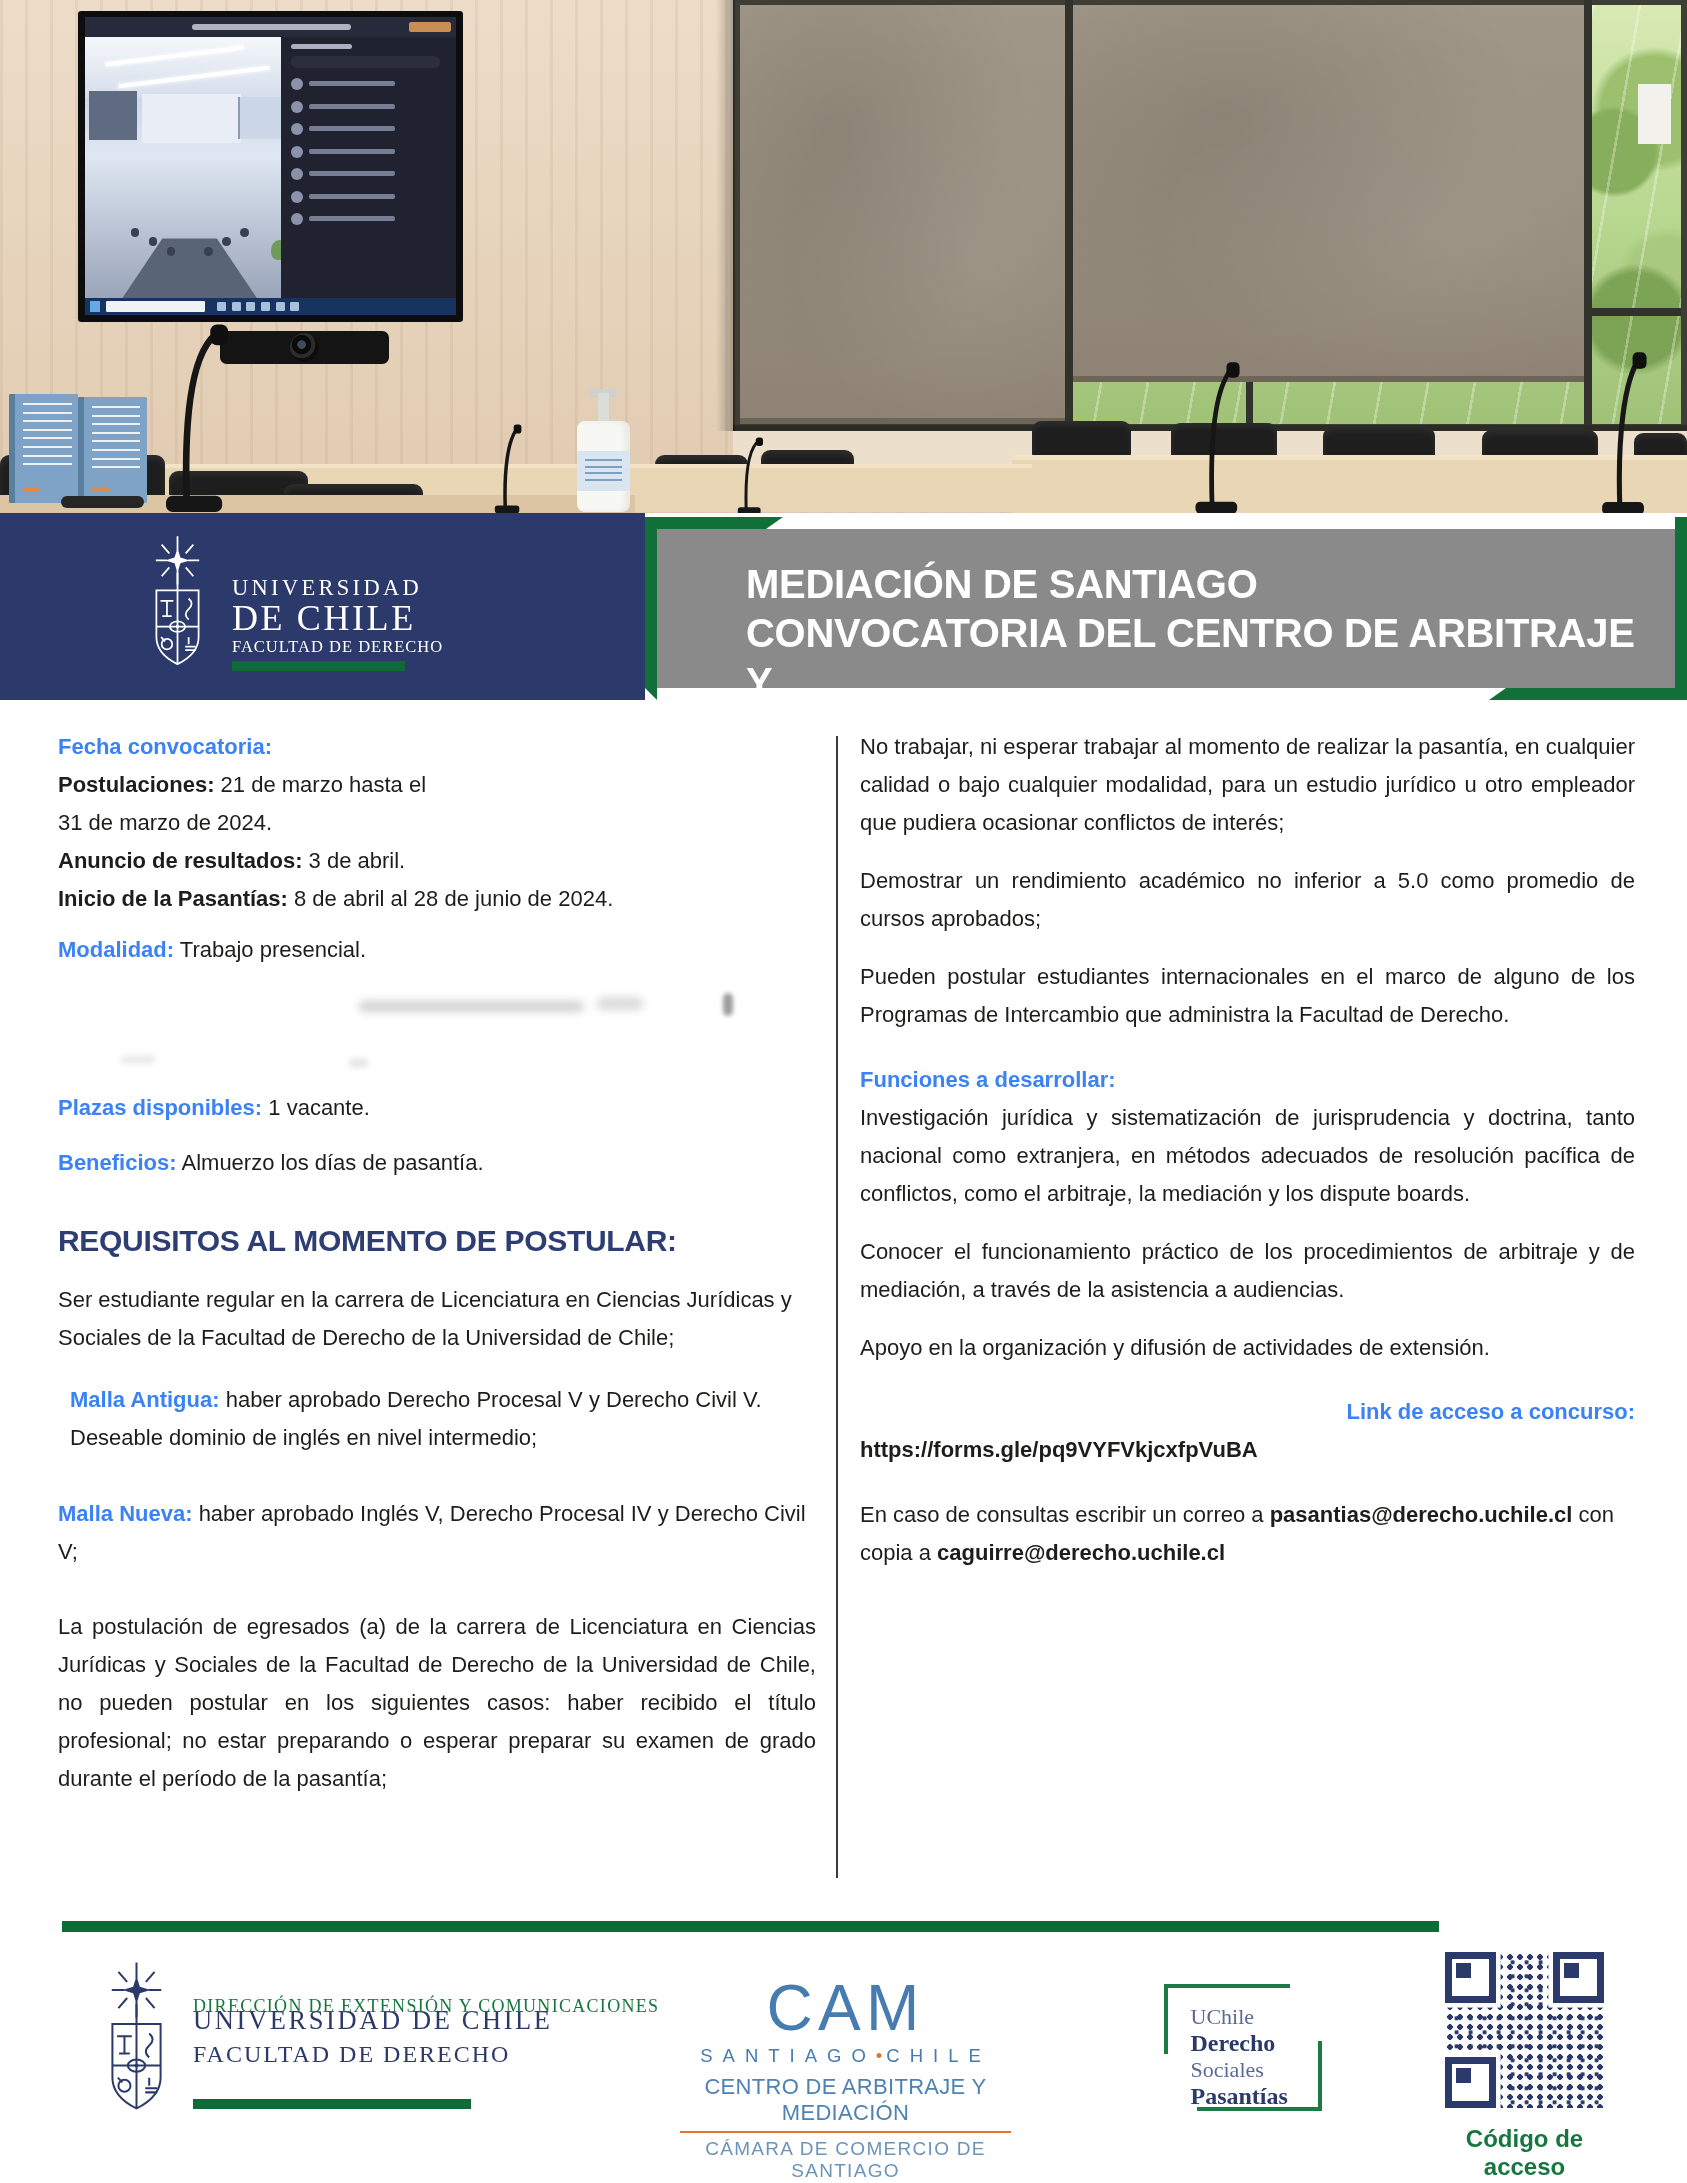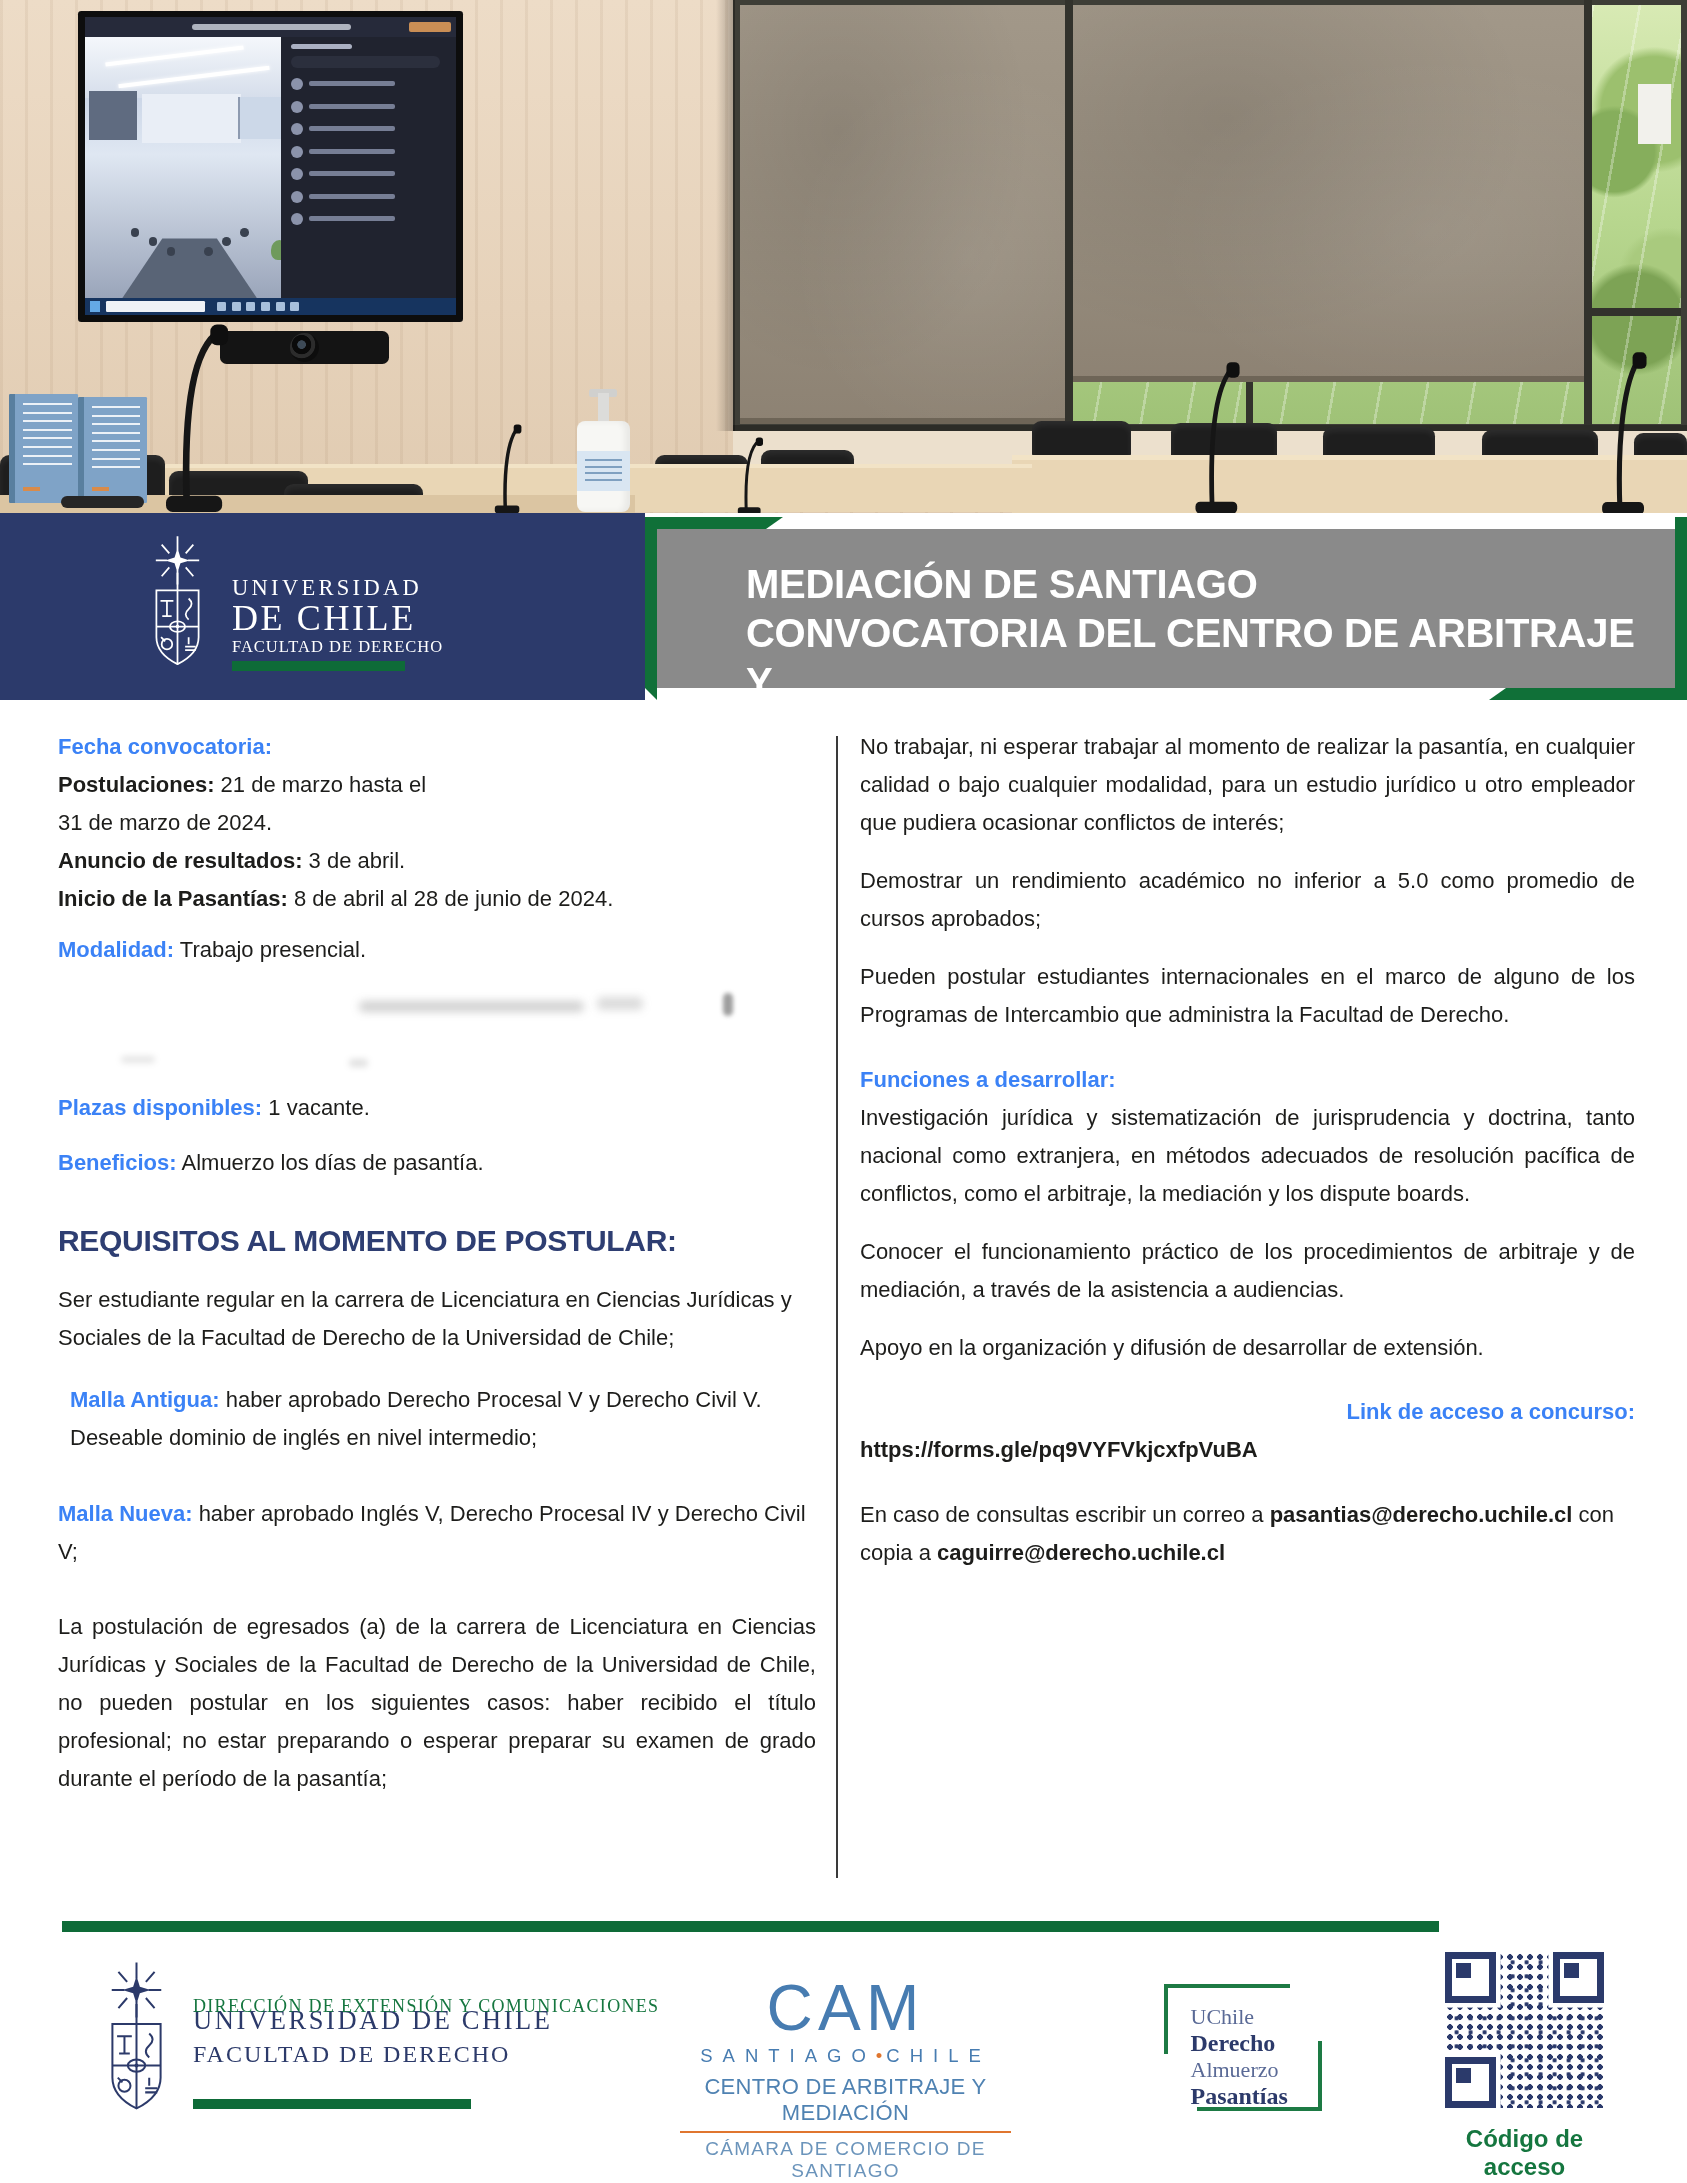--- a/index.html
+++ b/index.html
@@ -396,21 +396,21 @@
     <p class="jus" style="margin:0;">La postulación de egresados (a) de la carrera de Licenciatura en Ciencias Jurídicas y Sociales de la Facultad de Derecho de la Universidad de Chile, no pueden postular en los siguientes casos: haber recibido el título profesional; no estar preparando o esperar preparar su examen de grado durante el período de la pasantía;</p>
   </div>
 
   <div class="col col-right">
     <p class="jus">No trabajar, ni esperar trabajar al momento de realizar la pasantía, en cualquier calidad o bajo cualquier modalidad, para un estudio jurídico u otro empleador que pudiera ocasionar conflictos de interés;</p>
     <p class="jus">Demostrar un rendimiento académico no inferior a 5.0 como promedio de cursos aprobados;</p>
     <p class="jus" style="margin:0 0 26.5px 0;">Pueden postular estudiantes internacionales en el marco de alguno de los Programas de Intercambio que administra la Facultad de Derecho.</p>
     <p class="g" style="margin:0;">Funciones a desarrollar:</p>
     <p class="jus">Investigación jurídica y sistematización de jurisprudencia y doctrina, tanto nacional como extranjera, en métodos adecuados de resolución pacífica de conflictos, como el arbitraje, la mediación y los dispute boards.</p>
     <p class="jus">Conocer el funcionamiento práctico de los procedimientos de arbitraje y de mediación, a través de la asistencia a audiencias.</p>
-    <p style="margin:0 0 26.5px 0;">Apoyo en la organización y difusión de desarrollar de extensión.</p>
+    <p style="margin:0 0 26.5px 0;">Apoyo en la organización y difusión de actividades de extensión.</p>
     <p class="g" style="margin:0;text-align:right;">Link de acceso a concurso:</p>
     <p class="b" style="margin:0 0 26.5px 0;">https://forms.gle/pq9VYFVkjcxfpVuBA</p>
     <p>
       <span>En caso de consultas escribir un correo a</span>
       <span class="b">pasantias@derecho.uchile.cl</span>
       <span>con copia a</span>
       <span class="b">caguirre@derecho.uchile.cl</span>
     </p>
   </div>
 
@@ -444,21 +444,21 @@
     <div><span class="cam-s2">CENTRO DE ARBITRAJE Y MEDIACIÓN</span></div>
     <div class="cam-s3">CÁMARA DE COMERCIO DE SANTIAGO</div>
   </div>
 
   <div class="pas-box">
     <div class="pas-br pas-tl"></div>
     <div class="pas-br pas-brc"></div>
     <div class="pas-text">
       <div class="lt">UChile</div>
       <div class="dk">Derecho</div>
-      <div class="lt">Almuerzo</div>
+      <div class="lt">Sociales</div>
       <div class="dk">Pasantías</div>
     </div>
   </div>
 
   <div class="qr">
     <div class="qr-dots"></div>
     <div class="finder" style="left:0;top:0;"></div>
     <div class="finder" style="right:0;top:0;"></div>
     <div class="finder" style="left:0;bottom:0;"></div>
   </div>

